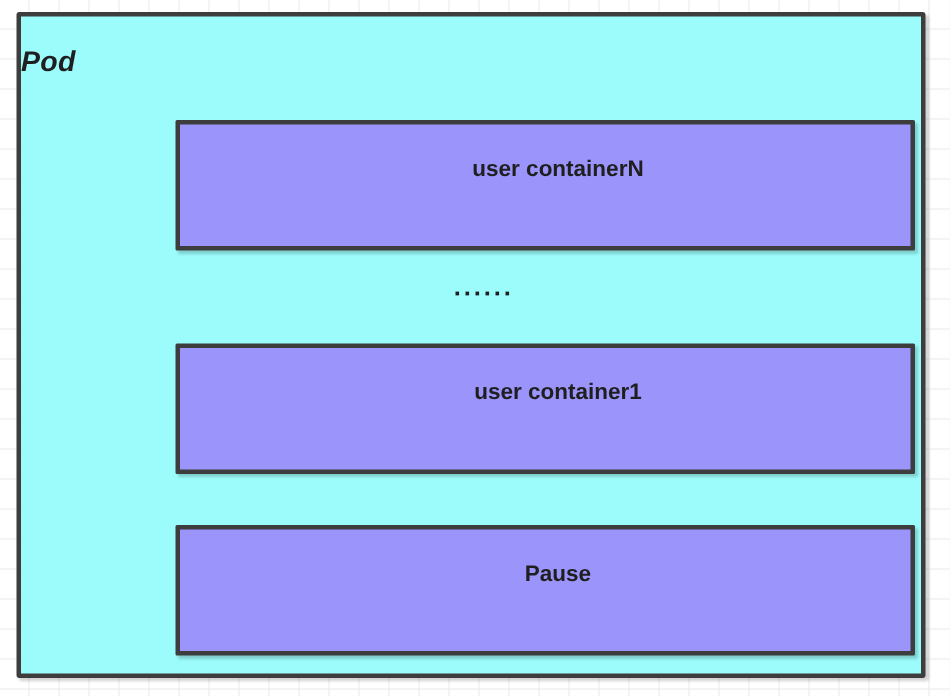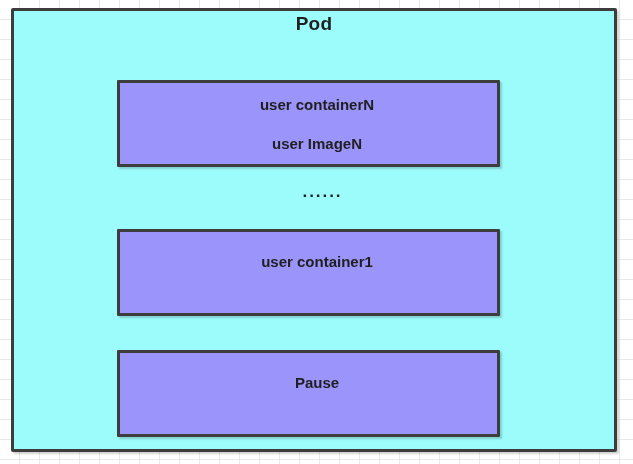--- a/index.html
+++ b/index.html
@@ -37,34 +37,34 @@
     box-sizing: border-box;
     background: #9bfcfb;
     border: 3px solid #3d3d3d;
     border-radius: 2px;
     box-shadow: 2px 2px 2px rgba(0,0,0,0.18);
   }
 
   #pod-title {
     position: absolute;
     left: 0;
-    top: 2px;
+    top: 20px;
     width: 100%;
-    text-align: center;
     font-size: 19px;
     font-weight: bold;
     color: #1f1f1f;
     letter-spacing: 0.2px;
+    font-style: italic;
   }
 
   
   .container-box {
     position: absolute;
     left: 103px;
-    width: 383px;
+    width: 493px;
     height: 87px;
     box-sizing: border-box;
     background: #9b94fb;
     border: 3px solid #3d3d3d;
     border-radius: 1px;
     box-shadow: 2px 2px 2px rgba(0,0,0,0.18);
     display: flex;
     flex-direction: column;
     align-items: center;
     justify-content: center;
@@ -105,21 +105,20 @@
 <body>
 
 <div id="canvas">
 
   <div id="pod-box">
 
     <div id="pod-title">Pod</div>
 
     <div class="container-box" id="box-n">
       <div class="line-top">user containerN</div>
-      <div class="line-bottom">user ImageN</div>
     </div>
 
     <div id="ellipsis">······</div>
 
     <div class="container-box" id="box-1">
       <div class="line-top">user container1</div>
     </div>
 
     <div class="container-box" id="box-pause">
       <div class="line-top">Pause</div>

